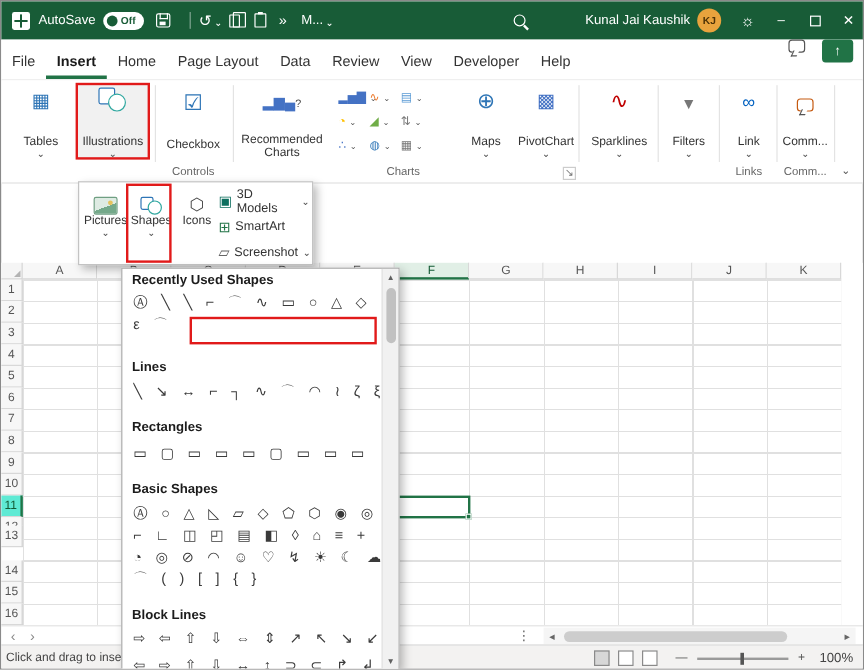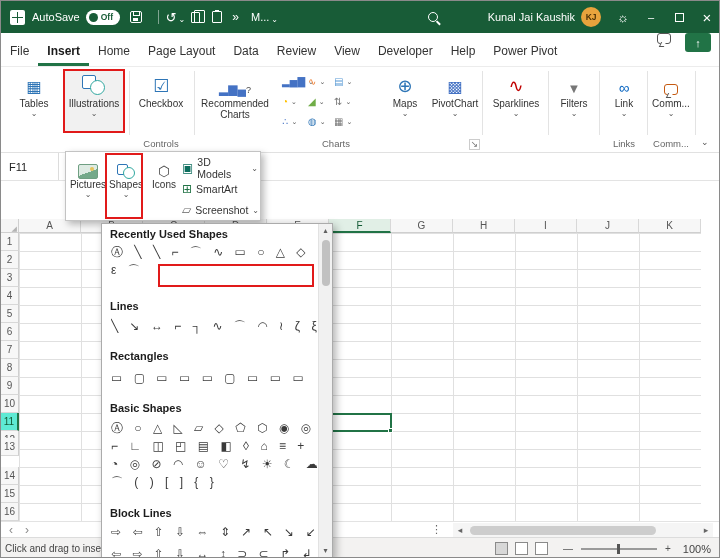--- a/index.html
+++ b/index.html
@@ -37,21 +37,21 @@
   .mtab{display:flex;align-items:center;padding:0 9px;margin-top:2px}
   .mtab.active{font-weight:bold;color:#1a1a1a;box-shadow:inset 0 -3px 0 var(--accent,#217346)}
   .bub{width:14px;height:11px;border:1.4px solid #555;border-radius:3px;position:relative;flex:none}
   .bub:after{content:"";position:absolute;left:2px;bottom:-4px;width:4px;height:4px;background:#fff;border-left:1.4px solid #555;border-bottom:1.4px solid #555;transform:skewX(-25deg)}
   .sharebtn{width:26px;height:19px;background:var(--accent,#217346);border-radius:3px;color:#fff;font-size:11px;display:flex;align-items:center;justify-content:center;margin:0 10px 0 14px;flex:none}
 
   
   .ribbon{position:absolute;left:0;top:66px;width:720px;height:86px;background:#fff;border-bottom:1px solid #e1e1e1}
   .rbtn{position:absolute;top:4px;height:62px;display:flex;flex-direction:column;align-items:center;font-size:10px;color:#333;text-align:center}
   .ric{height:24px;display:flex;align-items:flex-end;justify-content:center;font-size:18px;line-height:1}
-  .rlb{line-height:11px;margin-top:3px}
+  .rlb{line-height:11px;margin-top:20px}
   .chv{font-size:8px;color:#555;margin-top:1px;line-height:1}
   .glabel{position:absolute;top:71px;font-size:9.5px;color:#666;text-align:center}
   .vsep{position:absolute;top:4px;height:64px;width:1px;background:#e3e3e3}
   .mini{position:absolute;height:16px;display:flex;align-items:center;gap:3px;font-size:11px;color:#444}
   .mi{line-height:1;font-size:10px}
   .mchv{font-size:7px;color:#555}
   .shp-icon{position:relative;width:24px;height:22px}
   .shp-icon:before{content:"";position:absolute;left:0;top:2px;width:12px;height:12px;border:1.6px solid #2E75B6;border-radius:2px;background:#fff}
   .shp-icon:after{content:"";position:absolute;right:1px;bottom:0;width:13px;height:13px;border:1.6px solid #31A8A0;border-radius:50%;background:#fff}
   .shp-icon.small{width:19px;height:17px}
@@ -150,21 +150,20 @@
   <div class="menubar">
     <span class="mtab">File</span>
     <span class="mtab active">Insert</span>
     <span class="mtab">Home</span>
     <span class="mtab">Page Layout</span>
     <span class="mtab">Data</span>
     <span class="mtab">Review</span>
     <span class="mtab">View</span>
     <span class="mtab">Developer</span>
     <span class="mtab">Help</span>
-    <span class="mtab">Power Pivot</span>
     <span style="flex:1"></span>
     <span class="bub"></span>
     <span class="sharebtn">
         <span>↑</span>
       </span>
   </div>
 
   <div class="ribbon">
     <div class="rbtn" style="left:8px;width:50px">
       <span class="ric" style="color:#2E75B6;font-size:16px">▦</span>
@@ -281,24 +280,20 @@
         </span>
       <span class="rlb">Comm...</span>
       <span class="chv">⌄</span>
     </div>
     <div class="glabel" style="left:650px;width:40px">Comm...</div>
 
     <div class="vsep" style="left:694px"></div>
     <span style="position:absolute;left:700px;top:70px;font-size:9px;color:#555">⌄</span>
   </div>
 
-  <div class="formulabar">
-    <div class="namebox">F11</div>
-    <div style="flex:1;height:100%"></div>
-  </div>
 
   <div class="sheet">
     <div class="corner">
         <span>◢</span>
       </div>
 
     <span class="ch" style="left:18px">A</span>
     <span class="ch" style="left:80px">B</span>
     <span class="ch" style="left:142px">C</span>
     <span class="ch" style="left:204px">D</span>

